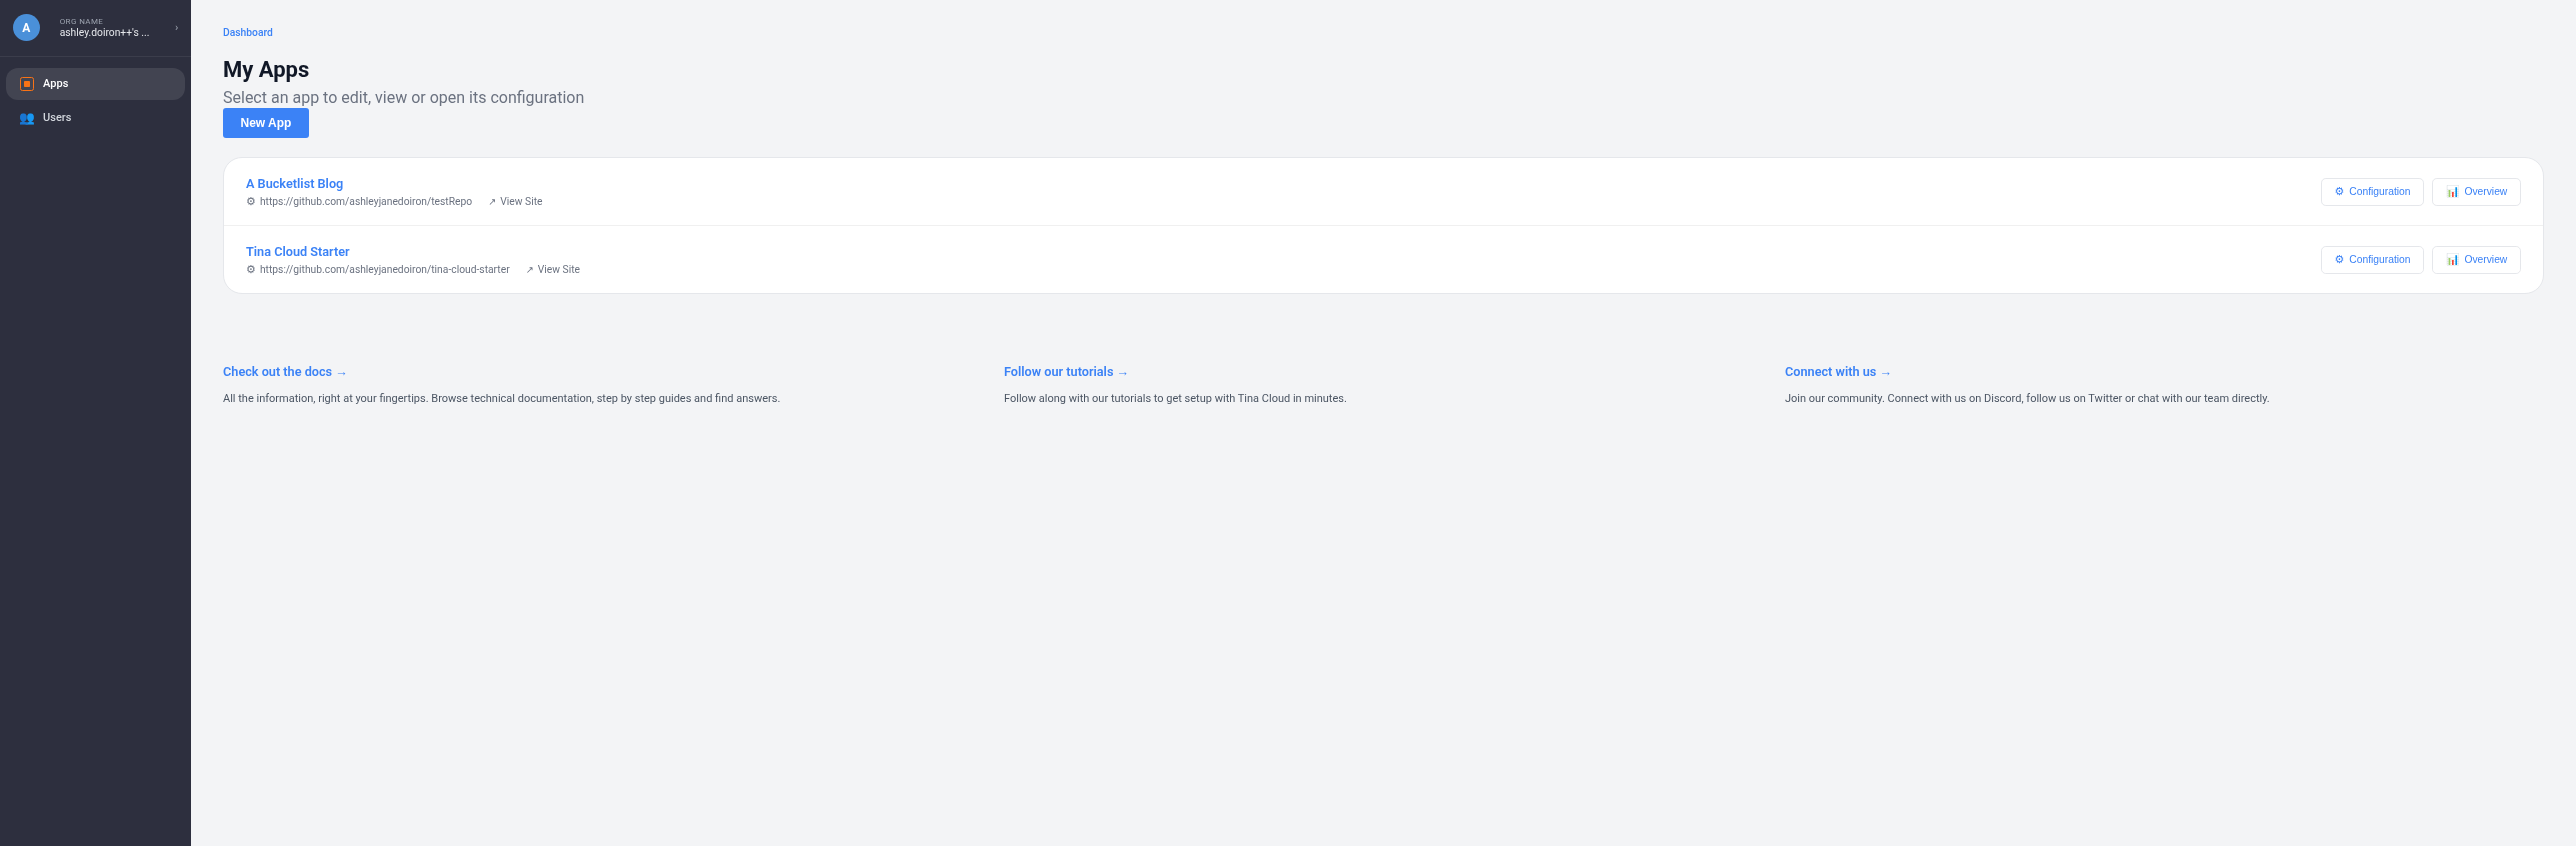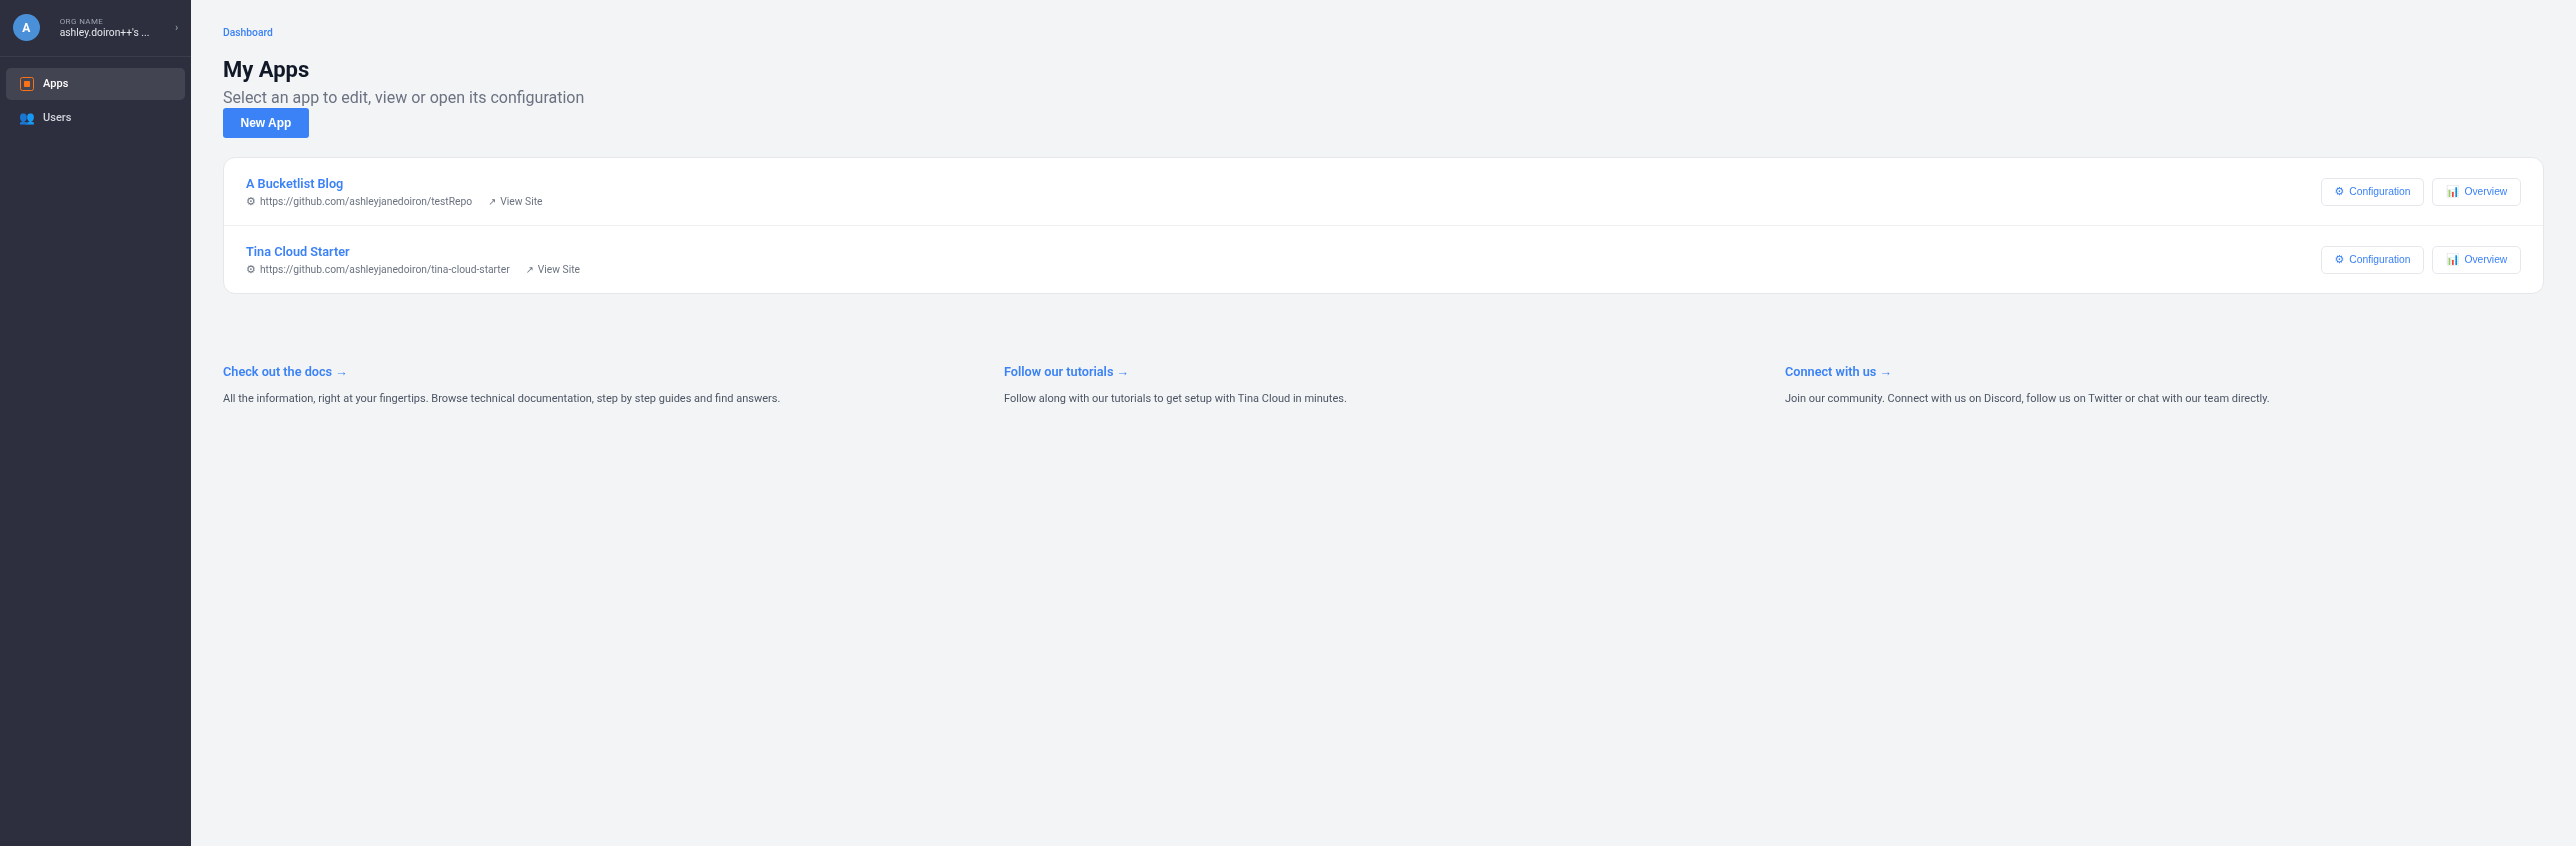--- a/index.html
+++ b/index.html
@@ -83,20 +83,21 @@
       margin: 1.6px 6.4px;
       color: #d1d5db;
       font-size: 11px;
       font-weight: 500;
       transition: background 0.15s;
     }
 
     .nav-item.active {
       background: rgba(255,255,255,0.1);
       color: #fff;
+      border-radius: 12px;
     }
 
     .nav-icon {
       margin-right: 8px;
       width: 16px;
       height: 16px;
       display: flex;
       align-items: center;
       justify-content: center;
       flex-shrink: 0;
@@ -149,21 +150,21 @@
       font-size: 12px;
       font-weight: 600;
       cursor: pointer;
       white-space: nowrap;
       margin-top: 1.6px;
     }
 
     
     #apps-card {
       background: #fff;
-      border-radius: 12px;
+      border-radius: 19px;
       border: 0.8px solid #e5e7eb;
       margin-bottom: 29px;
       overflow: hidden;
     }
 
     .app-row {
       display: flex;
       align-items: center;
       padding: 17.5px 22px;
       border-bottom: 0.8px solid #f0f0f0;

